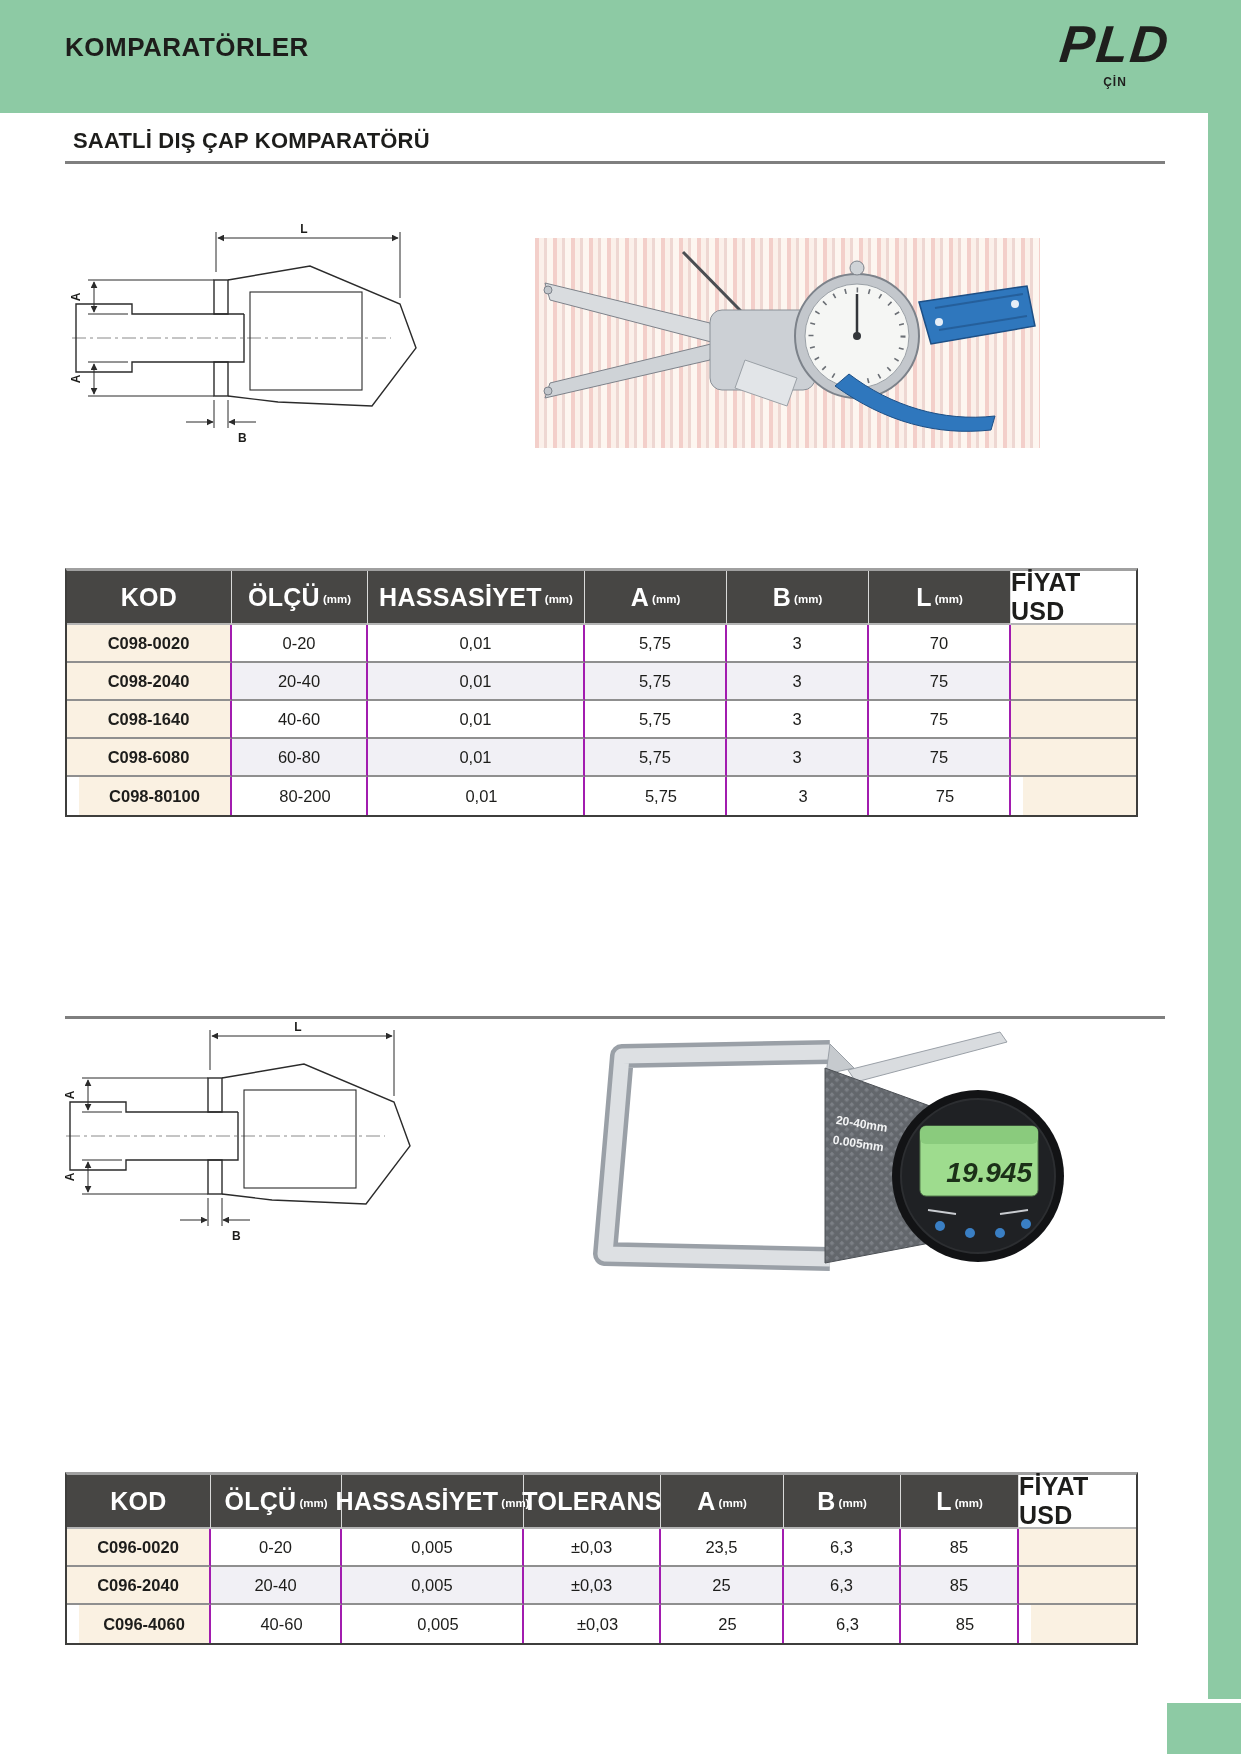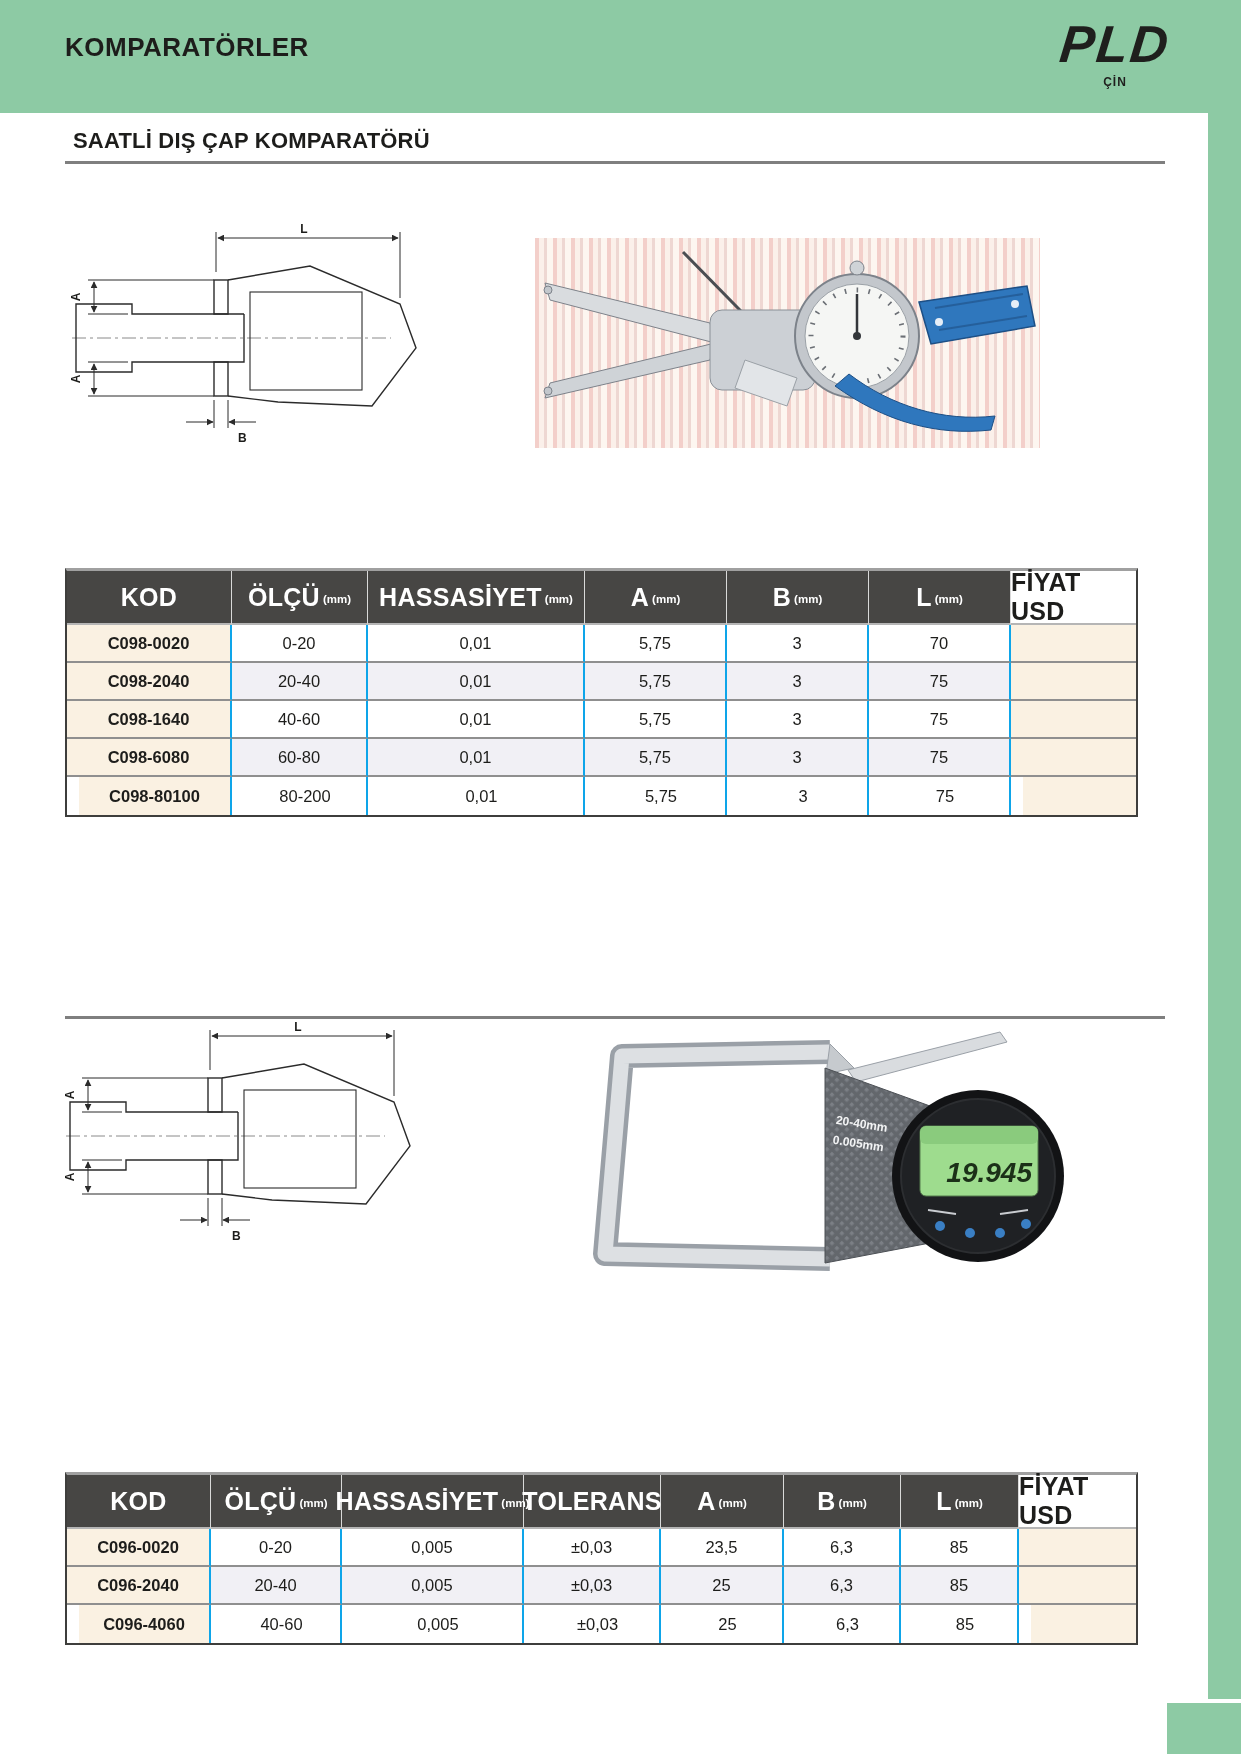--- a/index.html
+++ b/index.html
@@ -19,21 +19,21 @@
   .stitle{position:absolute;left:73px;font-size:22px;font-weight:bold;letter-spacing:.2px;color:#1d1d1b;white-space:nowrap;}
   .rule{position:absolute;left:65px;width:1100px;height:3px;background:#7f7f7f;}
   
   .ctable{position:absolute;display:grid;background:#fff;border:2px solid #3e3e3c;border-top:3px solid #a0a0a0;}
   .th{background:#474644;color:#fff;display:flex;align-items:center;justify-content:center;
       border-right:1px solid #d9d9d9;border-bottom:2px solid #b5b5b5;font-weight:bold;}
   .th .lab{font-size:25px;letter-spacing:.3px;}
   .th .unit{font-size:11.5px;margin-left:3px;position:relative;top:2px;}
   .th.fiyat{background:#ffffff;color:#1d1d1b;border-right:none;}
   .td{display:flex;align-items:center;justify-content:center;font-size:16.5px;color:#1d1d1b;
-      border-right:2px solid #0ea5e9;border-bottom:2px solid #8f8f8f;background:#fff;}
+      border-right:2px solid #a21caf;border-bottom:2px solid #8f8f8f;background:#fff;}
   .td.kod{background:#faf1e2;font-weight:bold;}
   .td.alt{background:#f1f0f5;}
   .td.fiyat{background:#faf1e2;border-right:none;}
   .td.lastrow{border-bottom:none;margin-left:12px;}
   
   .drawing{position:absolute;}
   .photo{position:absolute;}
   .photo.striped{background:repeating-linear-gradient(90deg,
       #f3cfca 0px,#f3cfca 4px,#fbf0ea 4px,#fbf0ea 9px,
       #eed7d2 9px,#eed7d2 12px,#fdf6f0 12px,#fdf6f0 18px);}

